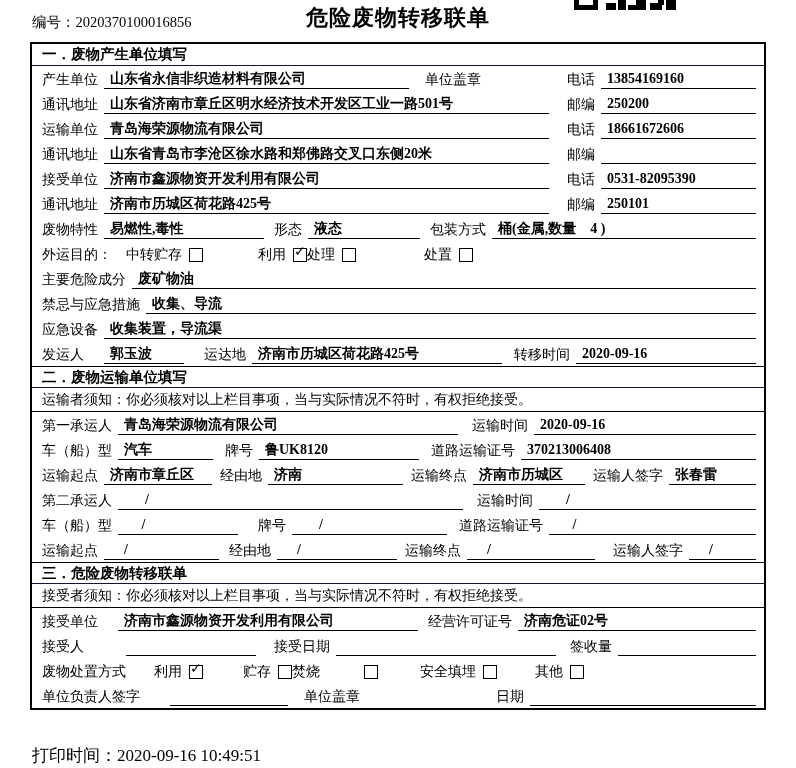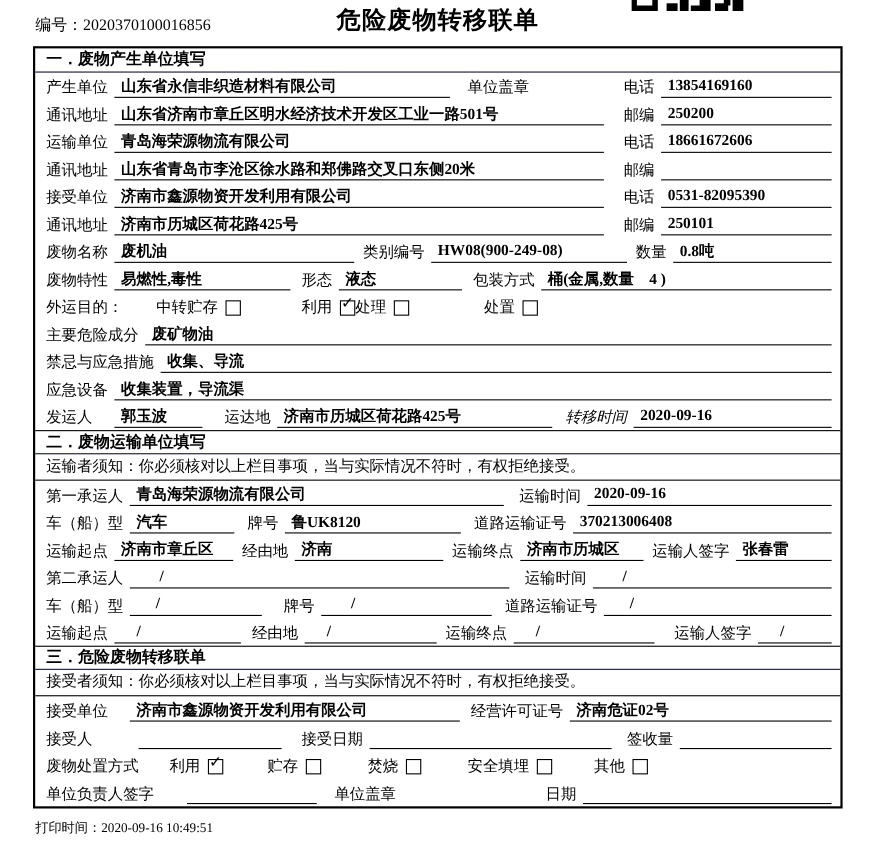--- a/index.html
+++ b/index.html
@@ -38,21 +38,21 @@
   .fld.grow{flex:1 1 auto;}
   .chk{display:inline-flex;align-items:center;flex:0 0 auto;}
   .chk-lbl{margin-right:7px;}
   .box{
     display:inline-block;width:12px;height:12px;border:1px solid #000;
     position:relative;flex:0 0 auto;margin-bottom:1px;
   }
   .box.checked::after{
     content:"\2713";position:absolute;left:0px;top:-4px;font-size:14px;line-height:14px;
   }
-  .page-footer{position:absolute;left:32px;top:744px;font-size:12px;white-space:nowrap;}
+  .page-footer{position:absolute;left:32px;top:744px;font-size:17px;white-space:nowrap;}
 </style>
 </head>
 <body>
 
 <div class="page-header">
   <div class="serial"><span>编号：</span><span>2020370100016856</span></div>
   <div class="form-title">危险废物转移联单</div>
   <svg class="qr-frag" width="102" height="11" xmlns="http://www.w3.org/2000/svg">
     <rect x="0" y="0" width="24" height="10" fill="#000"></rect>
     <rect x="5" y="0" width="14" height="5" fill="#fff"></rect>
@@ -99,38 +99,30 @@
       <span class="lbl" style="margin-left: 18px;">电话</span>
       <span class="fld grow">0531-82095390</span>
     </div>
     <div class="row">
       <span class="lbl">通讯地址</span>
       <span class="fld" style="width: 445px;">济南市历城区荷花路425号</span>
       <span class="lbl" style="margin-left: 18px;">邮编</span>
       <span class="fld grow">250101</span>
     </div>
     <div class="row">
-      <span class="lbl">废物名称</span>
-      <span class="fld" style="width: 218px;">废机油</span>
-      <span class="lbl" style="margin-left: 8px;">类别编号</span>
-      <span class="fld" style="width: 178px;">HW08(900-249-08)</span>
-      <span class="lbl" style="margin-left: 8px;">数量</span>
-      <span class="fld grow">0.8吨</span>
-    </div>
-    <div class="row">
       <span class="lbl">废物特性</span>
       <span class="fld" style="width: 160px;">易燃性,毒性</span>
       <span class="lbl" style="margin-left: 10px;">形态</span>
       <span class="fld" style="width: 112px;">液态</span>
       <span class="lbl" style="margin-left: 10px;">包装方式</span>
       <span class="fld grow">桶(金属,数量　4 )</span>
     </div>
     <div class="row">
       <span class="lbl">外运目的：</span>
-      <span class="chk" style="margin-left: 24px;">
+      <span class="chk" style="margin-left: 8px;">
         <span class="chk-lbl">中转贮存</span>
         <span class="box"></span>
       </span>
       <span class="chk" style="margin-left: 55px;">
         <span class="chk-lbl">利用</span>
         <span class="box checked"></span>
       </span>
       <span class="chk" style="">
         <span class="chk-lbl">处理</span>
         <span class="box"></span>
@@ -150,21 +142,21 @@
     </div>
     <div class="row">
       <span class="lbl">应急设备</span>
       <span class="fld grow">收集装置，导流渠</span>
     </div>
     <div class="row">
       <span class="lbl">发运人</span>
       <span class="fld" style="width: 80px; margin-left: 14px;">郭玉波</span>
       <span class="lbl" style="margin-left: 20px;">运达地</span>
       <span class="fld" style="width: 250px;">济南市历城区荷花路425号</span>
-      <span class="lbl" style="margin-left: 12px; font-style: italic;">转移时间</span>
+      <span class="lbl" style="margin-left: 12px;">转移时间</span>
       <span class="fld grow">2020-09-16</span>
     </div>
     <div class="sec-title">二．废物运输单位填写</div>
     <div class="notice-row">运输者须知：你必须核对以上栏目事项，当与实际情况不符时，有权拒绝接受。</div>
     <div class="row">
       <span class="lbl">第一承运人</span>
       <span class="fld" style="width: 340px;">青岛海荣源物流有限公司</span>
       <span class="lbl" style="margin-left: 14px;">运输时间</span>
       <span class="fld grow">2020-09-16</span>
     </div>
@@ -229,21 +221,21 @@
     <div class="row">
       <span class="lbl">废物处置方式</span>
       <span class="chk" style="margin-left: 22px;">
         <span class="chk-lbl">利用</span>
         <span class="box checked"></span>
       </span>
       <span class="chk" style="margin-left: 40px;">
         <span class="chk-lbl">贮存</span>
         <span class="box"></span>
       </span>
-      <span class="chk" style="margin-left: 42px;">
+      <span class="chk" style=" gap: 37px;">
         <span class="chk-lbl">焚烧</span>
         <span class="box"></span>
       </span>
       <span class="chk" style="margin-left: 42px;">
         <span class="chk-lbl">安全填埋</span>
         <span class="box"></span>
       </span>
       <span class="chk" style="margin-left: 38px;">
         <span class="chk-lbl">其他</span>
         <span class="box"></span>

